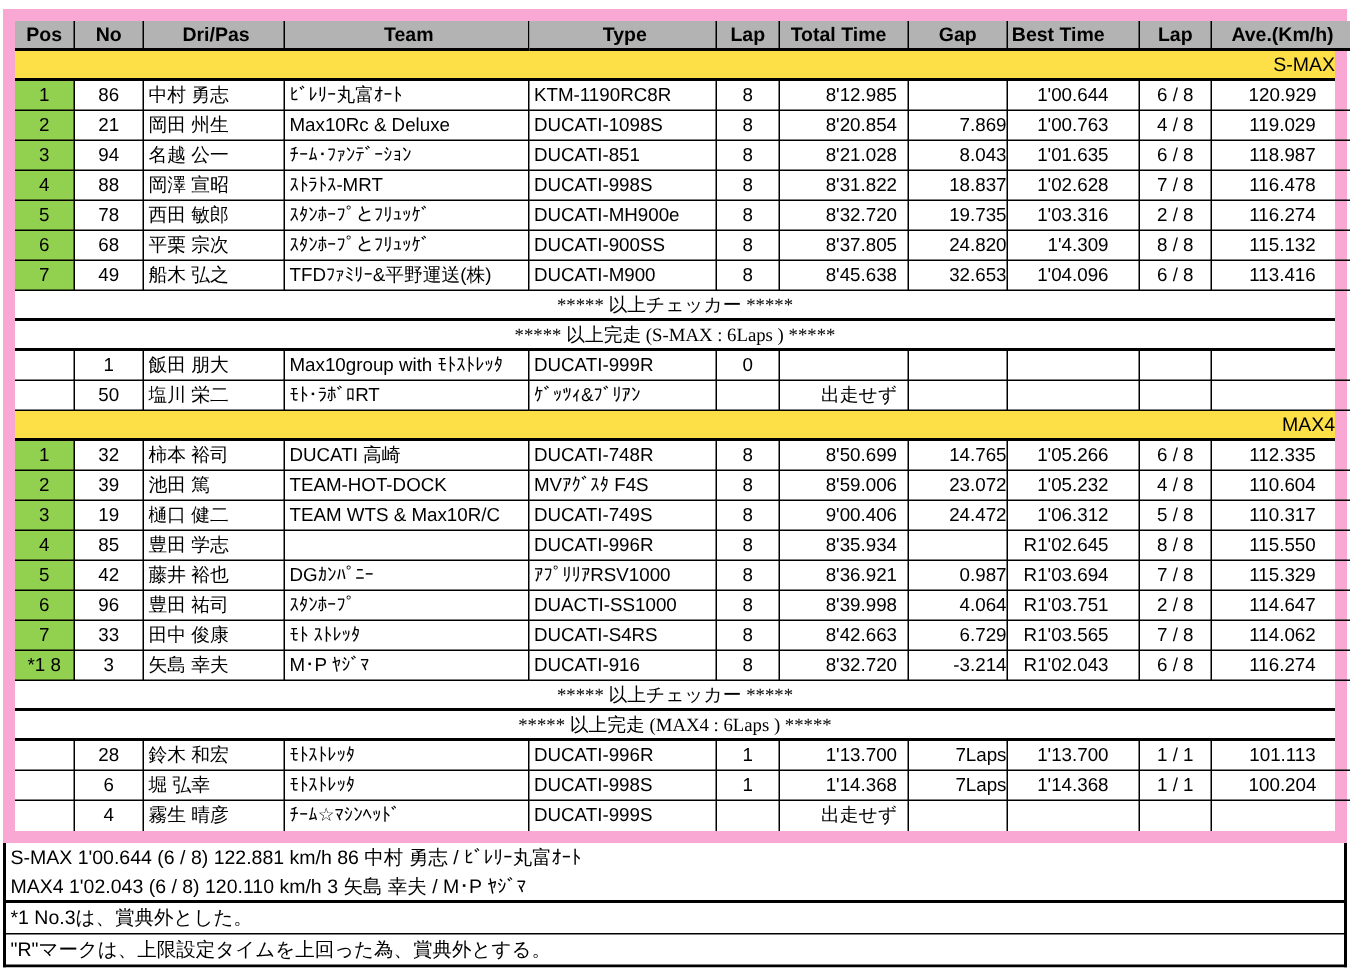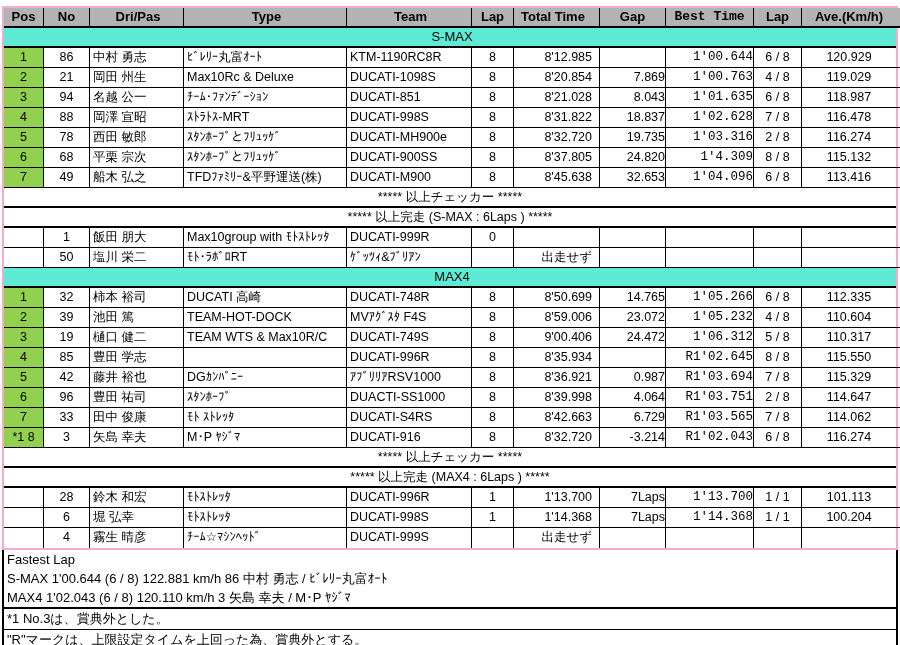--- a/index.html
+++ b/index.html
@@ -1,50 +1,50 @@
 <!DOCTYPE html>
 <html><head>
 <meta charset="utf-8">
 <style>
   html,body{margin:0;padding:0;background:#fff;}
   body{width:900px;height:645px;font-family:"Liberation Sans","DejaVu Sans",sans-serif;color:#000;}
   .sheet{width:896px;margin:0 auto;padding-top:6px;}
-  .tbl{border:2px solid #f9a8d4;background:#fff;}
+  .tbl{border:8px solid #f9a8d4;background:#fff;}
   .row{display:grid;grid-template-columns:40px 46px 94px 163px 125px 42px 86px 66px 88px 48px 98px;height:20px;}
   .row.section,.row.message{grid-template-columns:1fr;}
   .cell{box-sizing:border-box;border-right:1px solid #000;border-bottom:1px solid #000;
         font-size:12.5px;line-height:18px;white-space:nowrap;overflow:hidden;}
   .cell:last-child{border-right:none;text-align:center;}
   .row:last-child .cell{border-bottom:none;}
   .header .cell{background:#b3b3b3;font-weight:bold;text-align:center;border-bottom-width:2px;font-size:13px;}
-  .section .cell{background:#5eead4;text-align:center;padding-left:4px;border-bottom-width:2px;font-size:13px;}
-  .message .cell{text-align:center;border-bottom-width:2px;}
+  .section .cell{background:#fde047;text-align:right;padding-left:4px;border-bottom-width:2px;font-size:13px;}
+  .message .cell{text-align:center;border-bottom-width:2px;font-family:Liberation Serif, serif;}
   .c0,.c1,.c5,.c9{text-align:center;}
   .c2,.c3,.c4{text-align:left;padding-left:3px;}
   .c6{text-align:right;padding-right:7px;}
   .c7{text-align:right;}
-  .c8{text-align:right;padding-right:0;font-family:Liberation Mono, monospace;}
+  .c8{text-align:right;padding-right:20px;}
   .c10{text-align:right;padding-right:4px;}
   .green{background:#92d050;}
   .box{border:2px solid #000;border-top:none;box-sizing:border-box;}
   .box-line{height:19px;line-height:19px;font-size:13px;padding-left:3px;white-space:nowrap;overflow:hidden;}
   .notes .box-line{border-bottom:1px solid #000;height:20px;line-height:19px;}
   .notes .box-line:last-child{border-bottom:none;}
 </style>
 </head>
 <body>
 
 <div class="sheet">
   <div class="tbl" id="tbl">
       <div class="row header">
         <div class="cell c0">Pos</div>
         <div class="cell c1">No</div>
         <div class="cell c2">Dri/Pas</div>
+        <div class="cell c3">Team</div>
         <div class="cell c4">Type</div>
-        <div class="cell c3">Team</div>
         <div class="cell c5">Lap</div>
         <div class="cell c6">Total Time</div>
         <div class="cell c7">Gap</div>
         <div class="cell c8">Best Time</div>
         <div class="cell c9">Lap</div>
         <div class="cell c10">Ave.(Km/h)</div>
       </div>
       <div class="row section">
         <div class="cell sec">S-MAX</div>
       </div>
@@ -319,21 +319,20 @@
         <div class="cell c5"></div>
         <div class="cell c6">出走せず</div>
         <div class="cell c7"></div>
         <div class="cell c8"></div>
         <div class="cell c9"></div>
         <div class="cell c10"></div>
       </div>
     </div>
 
   <div class="box fastest">
-    <div class="box-line">Fastest Lap</div>
     <div class="box-line">S-MAX 1'00.644 (6 / 8) 122.881 km/h 86 中村 勇志 / ﾋﾞﾚﾘｰ丸富ｵｰﾄ</div>
     <div class="box-line">MAX4 1'02.043 (6 / 8) 120.110 km/h 3 矢島 幸夫 / M･P ﾔｼﾞﾏ</div>
   </div>
 
   <div class="box notes">
     <div class="box-line">*1 No.3は、賞典外とした。</div>
     <div class="box-line">"R"マークは、上限設定タイムを上回った為、賞典外とする。</div>
   </div>
 </div>
 

